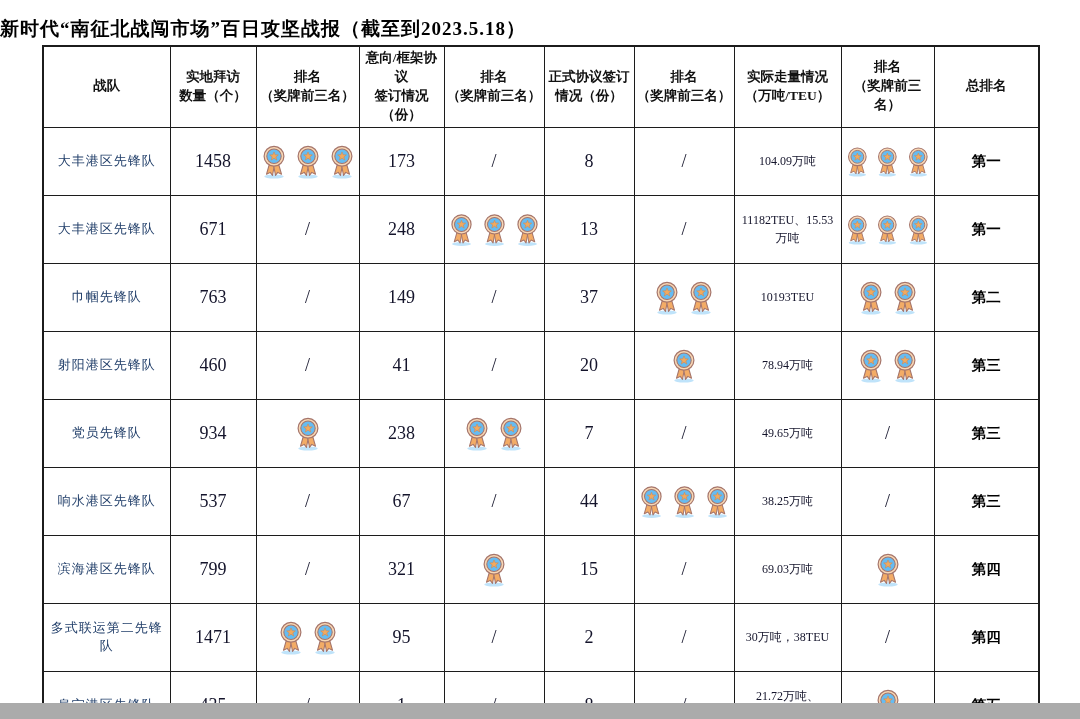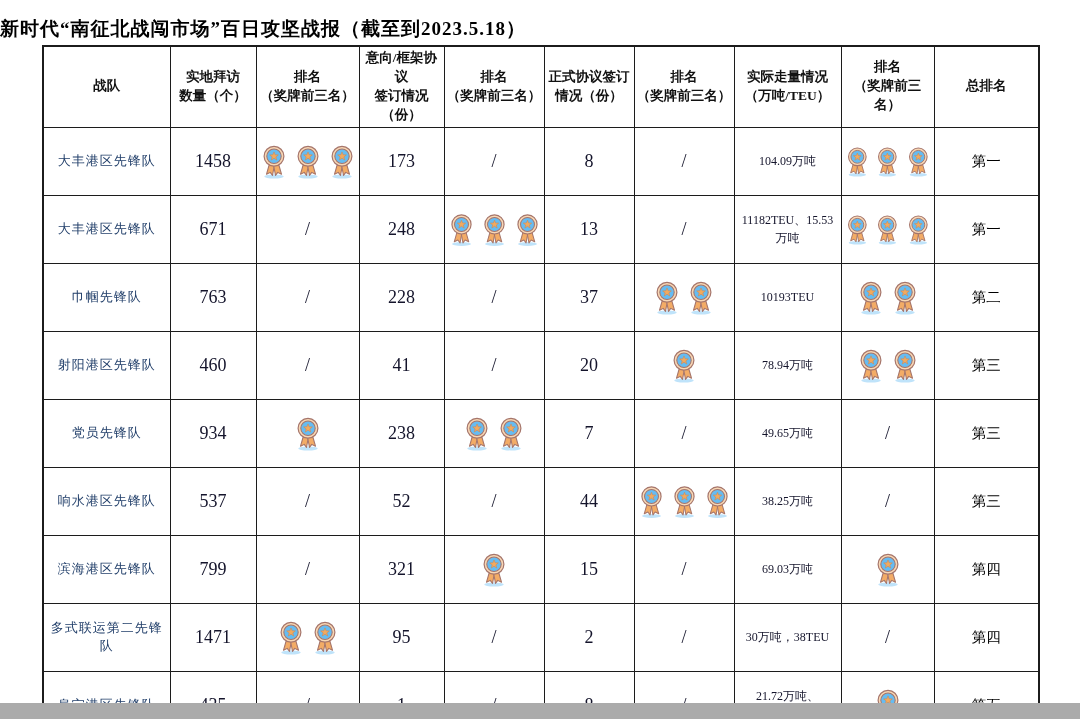--- a/index.html
+++ b/index.html
@@ -24,21 +24,21 @@
     padding:2px; overflow:hidden;
   }
   thead th {
     height:42px; font-size:13.5px; font-weight:bold; color:#111;
     white-space:pre-line; line-height:1.4;
   }
   tbody td { height:63px; }
   td.team { color:#23406b; font-size:13px; letter-spacing:1px;margin-left:28px; }
   td.num  { color:#14142b; font-size:18px; }
   td.vol  { font-size:12px; line-height:1.5; }
-  td.total{ color:#000; font-size:14.5px; font-weight:normal; }
+  td.total{ color:#000; font-size:14.5px; font-weight:bold; }
   .medals { display:flex; justify-content:center; align-items:center; gap:4px; }
   .medal-icon { display:inline-block; }
   .bottom-strip {
     position:absolute; left:0; bottom:0; width:1080px; height:16px;
     background:#ababab;
   }
 </style>
 </head>
 <body>
 
@@ -209,21 +209,21 @@
               <polygon points="20,10.2 21.6,14 25.8,14.2 22.5,16.9 23.6,21 20,18.6 16.4,21 17.5,16.9 14.2,14.2 18.4,14" fill="#F2AA5E" stroke="#C8895E" stroke-width="0.8" stroke-linejoin="round"></polygon>
             </svg>
           </span>
         </td>
         <td class="total">第一</td>
       </tr>
       <tr>
         <td class="team">巾帼先锋队</td>
         <td class="num">763</td>
         <td class="num">/</td>
-        <td class="num">228</td>
+        <td class="num">149</td>
         <td class="num">/</td>
         <td class="num">37</td>
         <td>
           <span class="medals">
             <svg class="medal-icon" width="30" height="35" viewBox="0 0 40 46">
               <ellipse cx="20" cy="43" rx="13" ry="2.6" fill="#BFE3FA"></ellipse>
               <path d="M14 26 L10 40 L15 37.5 L18 41.5 L20.5 28 Z" fill="#F3AC66" stroke="#A5756B" stroke-width="1.4" stroke-linejoin="round"></path>
               <path d="M26 26 L30 40 L25 37.5 L22 41.5 L19.5 28 Z" fill="#F3AC66" stroke="#A5756B" stroke-width="1.4" stroke-linejoin="round"></path>
               <circle cx="20" cy="16" r="13.2" fill="#F8D7B4" stroke="#A5756B" stroke-width="1.6"></circle>
               <circle cx="20" cy="16" r="9.6" fill="#66BCF2" stroke="#A5756B" stroke-width="1.4"></circle>
@@ -343,21 +343,21 @@
         <td class="num">7</td>
         <td class="num">/</td>
         <td class="num vol">49.65万吨</td>
         <td class="num">/</td>
         <td class="total">第三</td>
       </tr>
       <tr>
         <td class="team">响水港区先锋队</td>
         <td class="num">537</td>
         <td class="num">/</td>
-        <td class="num">52</td>
+        <td class="num">67</td>
         <td class="num">/</td>
         <td class="num">44</td>
         <td>
           <span class="medals">
             <svg class="medal-icon" width="30" height="35" viewBox="0 0 40 46">
               <ellipse cx="20" cy="43" rx="13" ry="2.6" fill="#BFE3FA"></ellipse>
               <path d="M14 26 L10 40 L15 37.5 L18 41.5 L20.5 28 Z" fill="#F3AC66" stroke="#A5756B" stroke-width="1.4" stroke-linejoin="round"></path>
               <path d="M26 26 L30 40 L25 37.5 L22 41.5 L19.5 28 Z" fill="#F3AC66" stroke="#A5756B" stroke-width="1.4" stroke-linejoin="round"></path>
               <circle cx="20" cy="16" r="13.2" fill="#F8D7B4" stroke="#A5756B" stroke-width="1.6"></circle>
               <circle cx="20" cy="16" r="9.6" fill="#66BCF2" stroke="#A5756B" stroke-width="1.4"></circle>

